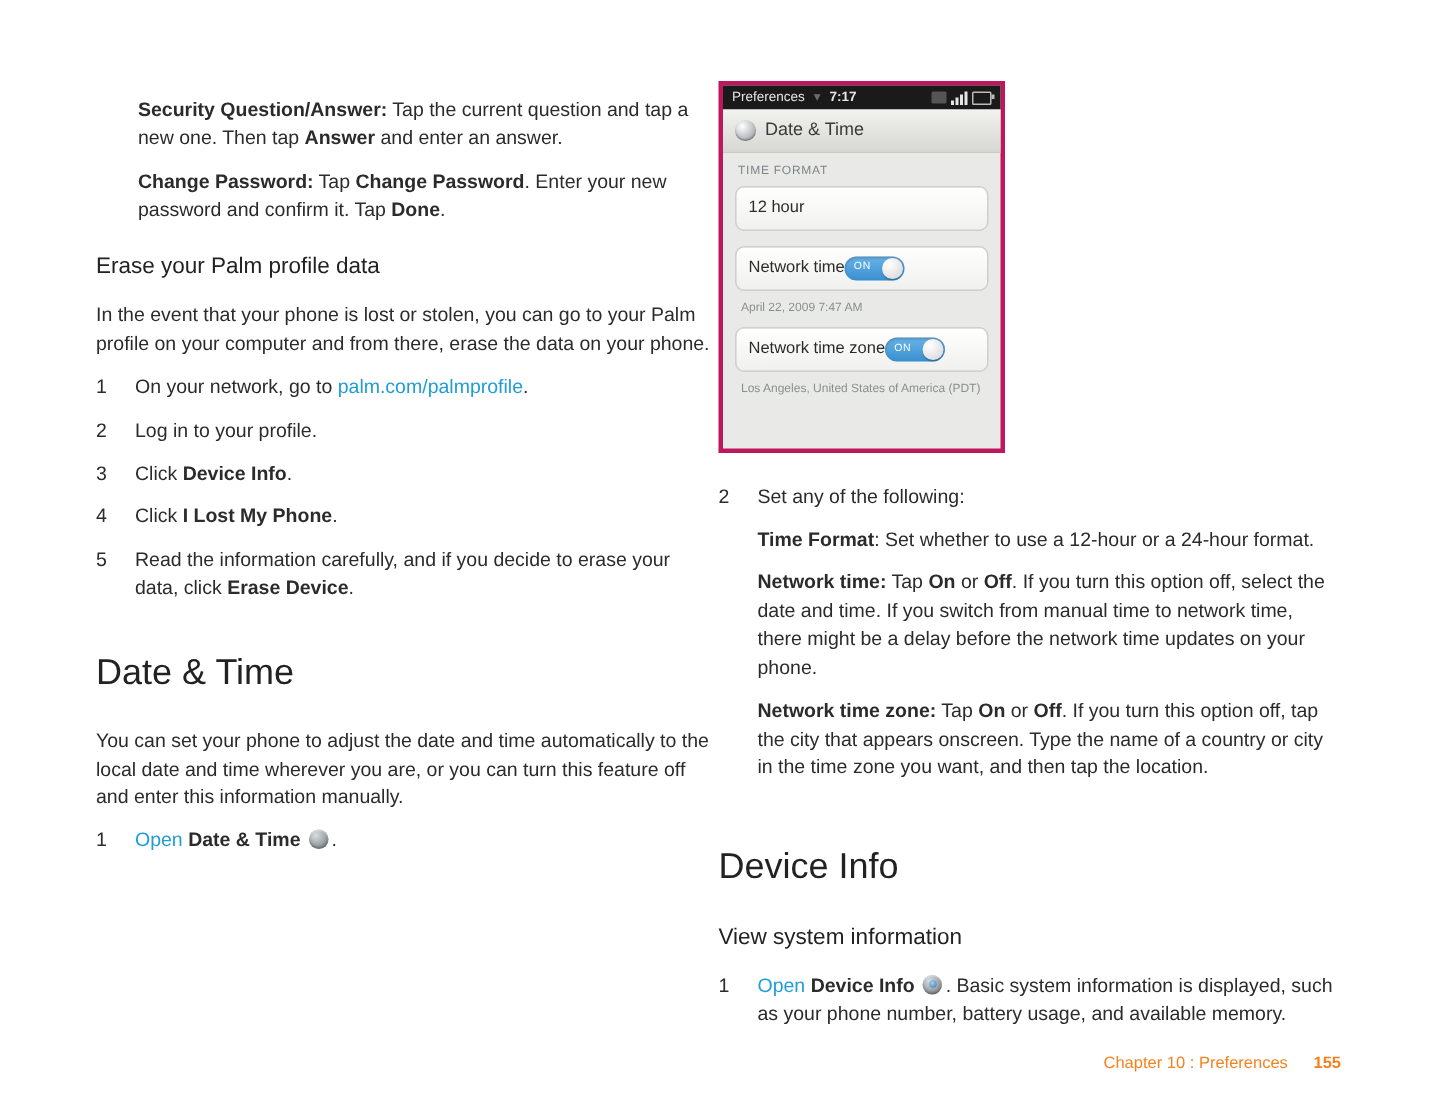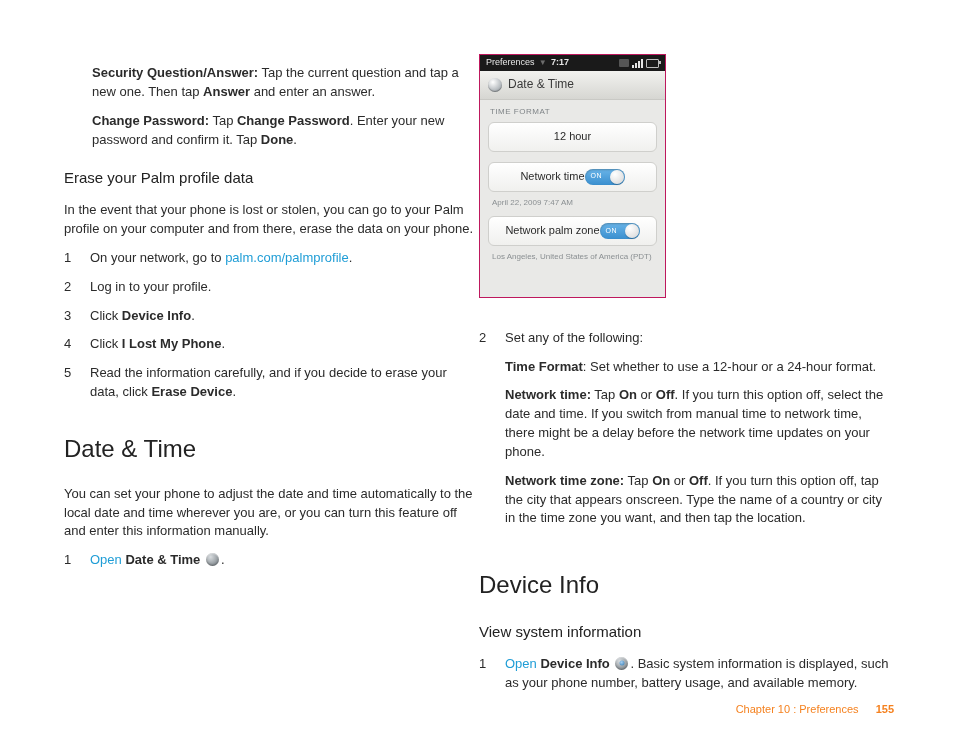--- a/index.html
+++ b/index.html
@@ -58,23 +58,23 @@
   }
   .icon-circle.info::after{
     content:"";
     position:absolute; left:50%; top:50%; width:5px; height:5px; border-radius:50%;
     transform:translate(-50%,-50%);
     background: radial-gradient(circle at 40% 35%, #a7d0f2, #3078b0);
   }
   
   .phone-shot {
     width: 185px;
-    border: 1px solid #be185d;
+    border: 3px solid #be185d;
     background: #e9e9e7;
-    margin-bottom: 31px;
+    margin-bottom: 20px;
     font-size: 10px;
     color: #333;
   }
   .statusbar{
     background:#1a1a1a; color:#e6e6e6; height:16px; display:flex; align-items:center;
     padding:0 6px; justify-content:space-between; font-size:9px;
   }
   .statusbar .time{ font-weight:600; }
   .sb-icons{ display:flex; gap:3px; align-items:center;}
   .sb-box{ width:10px; height:8px; background:#555; border-radius:1px;}
@@ -96,21 +96,21 @@
   .section-label{
     font-size:8px; color:#7f8487; letter-spacing:.5px;
     padding:6px 10px 2px 10px;
   }
   .row{
     background: linear-gradient(#ffffff,#f0f0ee);
     border:1px solid #cfcfcc;
     border-radius:6px;
     margin:2px 8px;
     padding:6px 8px;
-    display:flex; align-items:center; justify-content:center;
+    display:flex; align-items:center; justify-content:flex-start;
     font-size:11px; color:#2b2b2b;
   }
   .subtext{
     font-size:8px; color:#8a8f92; padding:3px 12px 6px 12px;
   }
   .toggle{
     width:40px;height:16px;border-radius:10px;position:relative;
     background: linear-gradient(#69b4e8,#3a8fcf);
     box-shadow: inset 0 1px 2px rgba(0,0,0,.25);
     display:flex; align-items:center;
@@ -225,21 +225,21 @@
       <div style="height:6px"></div>
       <div class="row">
         <span>Network time</span>
         <span class="toggle">
           <span class="lbl">ON</span>
           <span class="knob"></span>
         </span>
       </div>
       <div class="subtext">April 22, 2009 7:47 AM</div>
       <div class="row">
-        <span>Network palm zone</span>
+        <span>Network time zone</span>
         <span class="toggle">
           <span class="lbl">ON</span>
           <span class="knob"></span>
         </span>
       </div>
       <div class="subtext">Los Angeles, United States of America (PDT)</div>
       <div class="phone-pad"></div>
     </div>
 
     <div class="steps">

